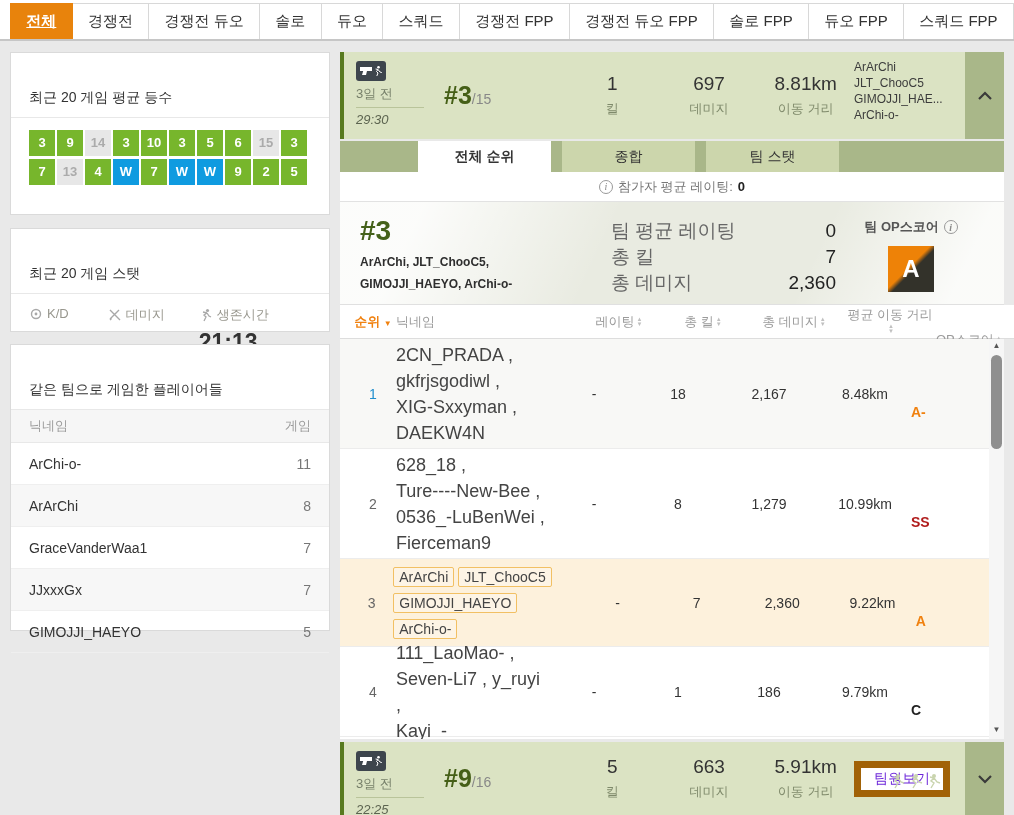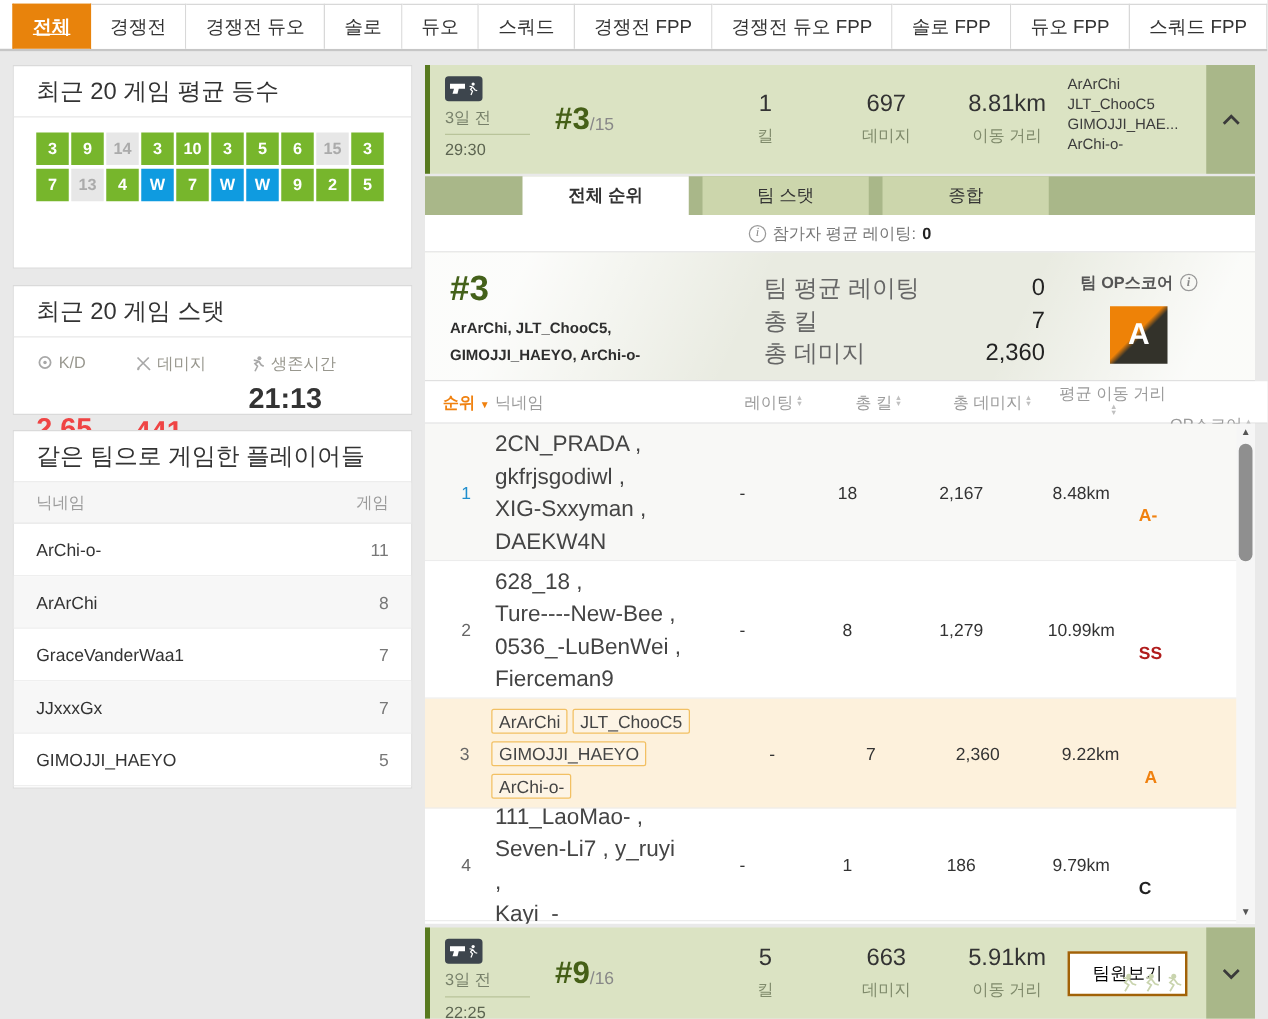--- a/index.html
+++ b/index.html
@@ -19,22 +19,22 @@
   .mode-tab {
     flex:1 1 auto; display:flex; align-items:center; justify-content:center;
     font-size:15px; color:#333; background:#fff;
     border:1px solid #d8d8d8; border-left:none; border-bottom:none;
     padding:0 10px; cursor:pointer; white-space:nowrap;
   }
   .mode-tab:first-child { border-left:1px solid #d8d8d8; }
   .mode-tab.selected { background:#e8830c; color:#fff; font-weight:bold; border-color:#e8830c;text-decoration:underline; }
   
   .card { position:absolute; left:10px; width:320px; background:#fff; border:1px solid #dadada; }
-  .card-title { height:41px; line-height:41px; padding:0 18px; font-size:19px; color:#333;
-    border-bottom:1px solid #e8e8e8; }
+  .card-title { height:41px; line-height:41px; padding:0 18px; font-size:14px; color:#333;
+    border-bottom:1px solid #e8e8e8;margin-top:24px; }
   #card-avg { top:52px; height:163px; }
   #card-avg .card-body { padding:12px 18px 0 18px; }
   .avg-rank-value { font-size:27px; font-weight:bold; color:#222; margin-bottom:13px; }
   .badges { display:flex; flex-wrap:wrap; }
   .badge { width:26px; height:26px; margin:0 2px 3px 0; text-align:center; line-height:26px;
     font-size:13px; font-weight:bold; }
   .badge[data-type="green"] { background:#77b62c; color:#fff; }
   .badge[data-type="gray"]  { background:#e7e7e7; color:#ababab; }
   .badge[data-type="blue"]  { background:#0f9be0; color:#fff; }
   #card-stats { top:228px; height:104px; }
@@ -59,32 +59,32 @@
     background:#dbe3c3; border-left:4px solid #587a1f;
     display:flex; align-items:stretch;
   }
   #match-top { top:52px; height:87px; }
   #match-bottom { top:742px; height:73px; }
   .mc-time { width:100px; padding:9px 0 0 12px; }
   .mc-icon { width:30px; height:20px; background:#3d454d; border-radius:3px;
     display:flex; align-items:center; justify-content:center; }
   .mc-ago { font-size:13px; color:#77806a; margin-top:4px; }
   .mc-line { width:68px; border-top:1px solid #b9c49a; margin:4px 0; }
-  .mc-dur { font-size:13px; color:#5c6450; }
+  .mc-dur { font-size:13px; color:#5c6450;font-style:italic; }
   .mc-rank { width:120px; display:flex; align-items:center; }
   .mc-rank-num { font-size:25px; font-weight:bold; color:#455f17; }
   .mc-rank-total { font-size:14px; color:#888; margin-top:7px; }
   .mc-stats { width:290px; display:flex; align-items:center; }
   .mc-stat { flex:1; text-align:center; }
   .mc-stat-v { font-size:19px; color:#333; }
   .mc-stat-l { font-size:13px; color:#7f8a6b; margin-top:5px; }
   .mc-team { width:111px; padding-top:7px; font-size:12px; color:#3c3c3c; line-height:16px; }
   .mc-btncol { width:111px; display:flex; align-items:center; }
   .team-view-btn { position:relative; width:96px; height:36px; background:#fff;
-    border:2px solid #a16207; font-size:14px; color:#000000; cursor:pointer; overflow:hidden;
+    border:7px solid #a16207; font-size:14px; color:#6d28d9; cursor:pointer; overflow:hidden;
     font-family:"Liberation Sans", sans-serif; }
   .team-view-btn svg { position:absolute; right:1px; bottom:1px; }
   .mc-chevron { width:39px; margin-left:auto; background:#a9b789;
     display:flex; align-items:center; justify-content:center; cursor:pointer; }
   
   .inner-tabs { position:absolute; top:141px; left:340px; width:664px; height:31px;
     background:#a9b789; display:flex; padding-left:78px; }
   .inner-tab { width:133px; margin-right:11px; display:flex; align-items:center;
     justify-content:center; font-size:14px; color:#333; background:#ccd6ac; cursor:pointer; }
   .inner-tab.selected { background:#fff; font-weight:bold; }
@@ -300,22 +300,22 @@
   </div>
   <div class="mc-chevron">
     <svg width="16" height="10" viewBox="0 0 16 10">
         <polyline points="2,8 8,2 14,8" fill="none" stroke="#3a3a3a" stroke-width="2.2"></polyline>
       </svg>
   </div>
 </div>
 
 <div class="inner-tabs">
   <div class="inner-tab selected">전체 순위</div>
+  <div class="inner-tab">종합</div>
   <div class="inner-tab">팀 스탯</div>
-  <div class="inner-tab">종합</div>
 </div>
 
 <div class="info-row">
   <span class="i-icon">i</span>
   <span>참가자 평균 레이팅:</span>
   <span class="info-zero">0</span>
 </div>
 
 <div class="team-summary">
   <div class="ts-left">

